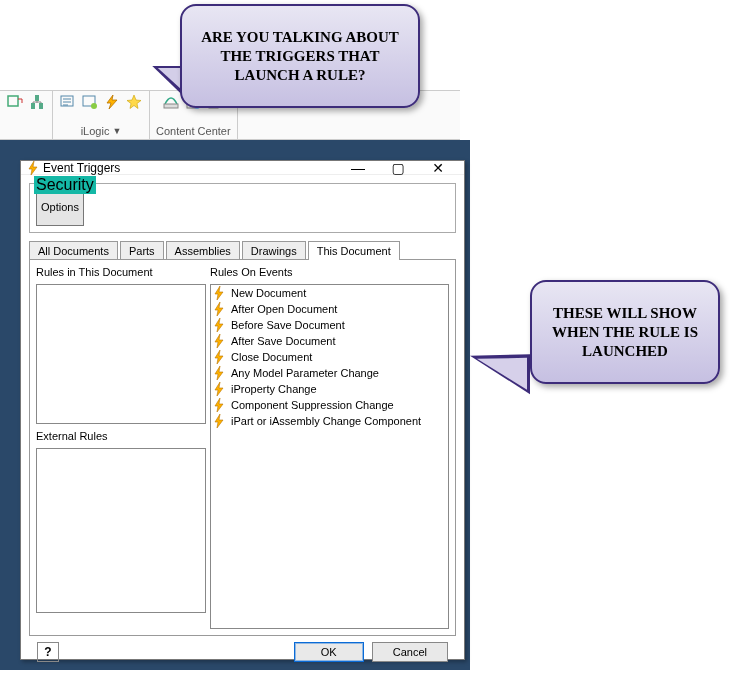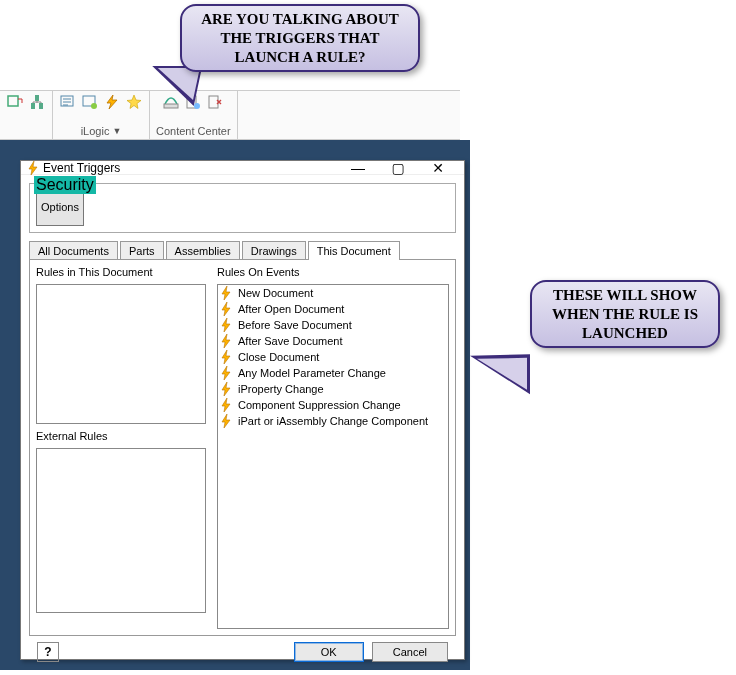--- a/index.html
+++ b/index.html
@@ -129,21 +129,21 @@
     background: #fff;
     position: relative;
     z-index: 2;
   }
   .tab-content {
     border: 1px solid #999;
     flex: 1;
     margin-top: -1px;
     padding: 6px;
     display: flex;
-    gap: 11px;
+    gap: 4px;
   }
   .col {
     display: flex;
     flex-direction: column;
     gap: 6px;
   }
   .col-left { width: 170px; }
   .col-right { flex: 1; }
   .panel-label {
     font-size: 11px;
@@ -193,21 +193,21 @@
     display: flex;
     align-items: center;
     justify-content: center;
     font-weight: bold;
   }
   .callout {
     position: absolute;
     background: linear-gradient(#e8e6f3, #c6c0e2);
     border: 2px solid #3d2c7a;
     border-radius: 16px;
-    padding: 4px 16px;
+    padding: 22px 16px;
     font-family: Georgia, serif;
     font-weight: bold;
     font-size: 15px;
     text-align: center;
     box-shadow: 3px 3px 6px rgba(0,0,0,0.35);
     color: #000;
     line-height: 1.25;
   }
   .callout1 { left: 180px; top: 4px; width: 240px; }
   .callout2 { left: 530px; top: 280px; width: 190px; }

